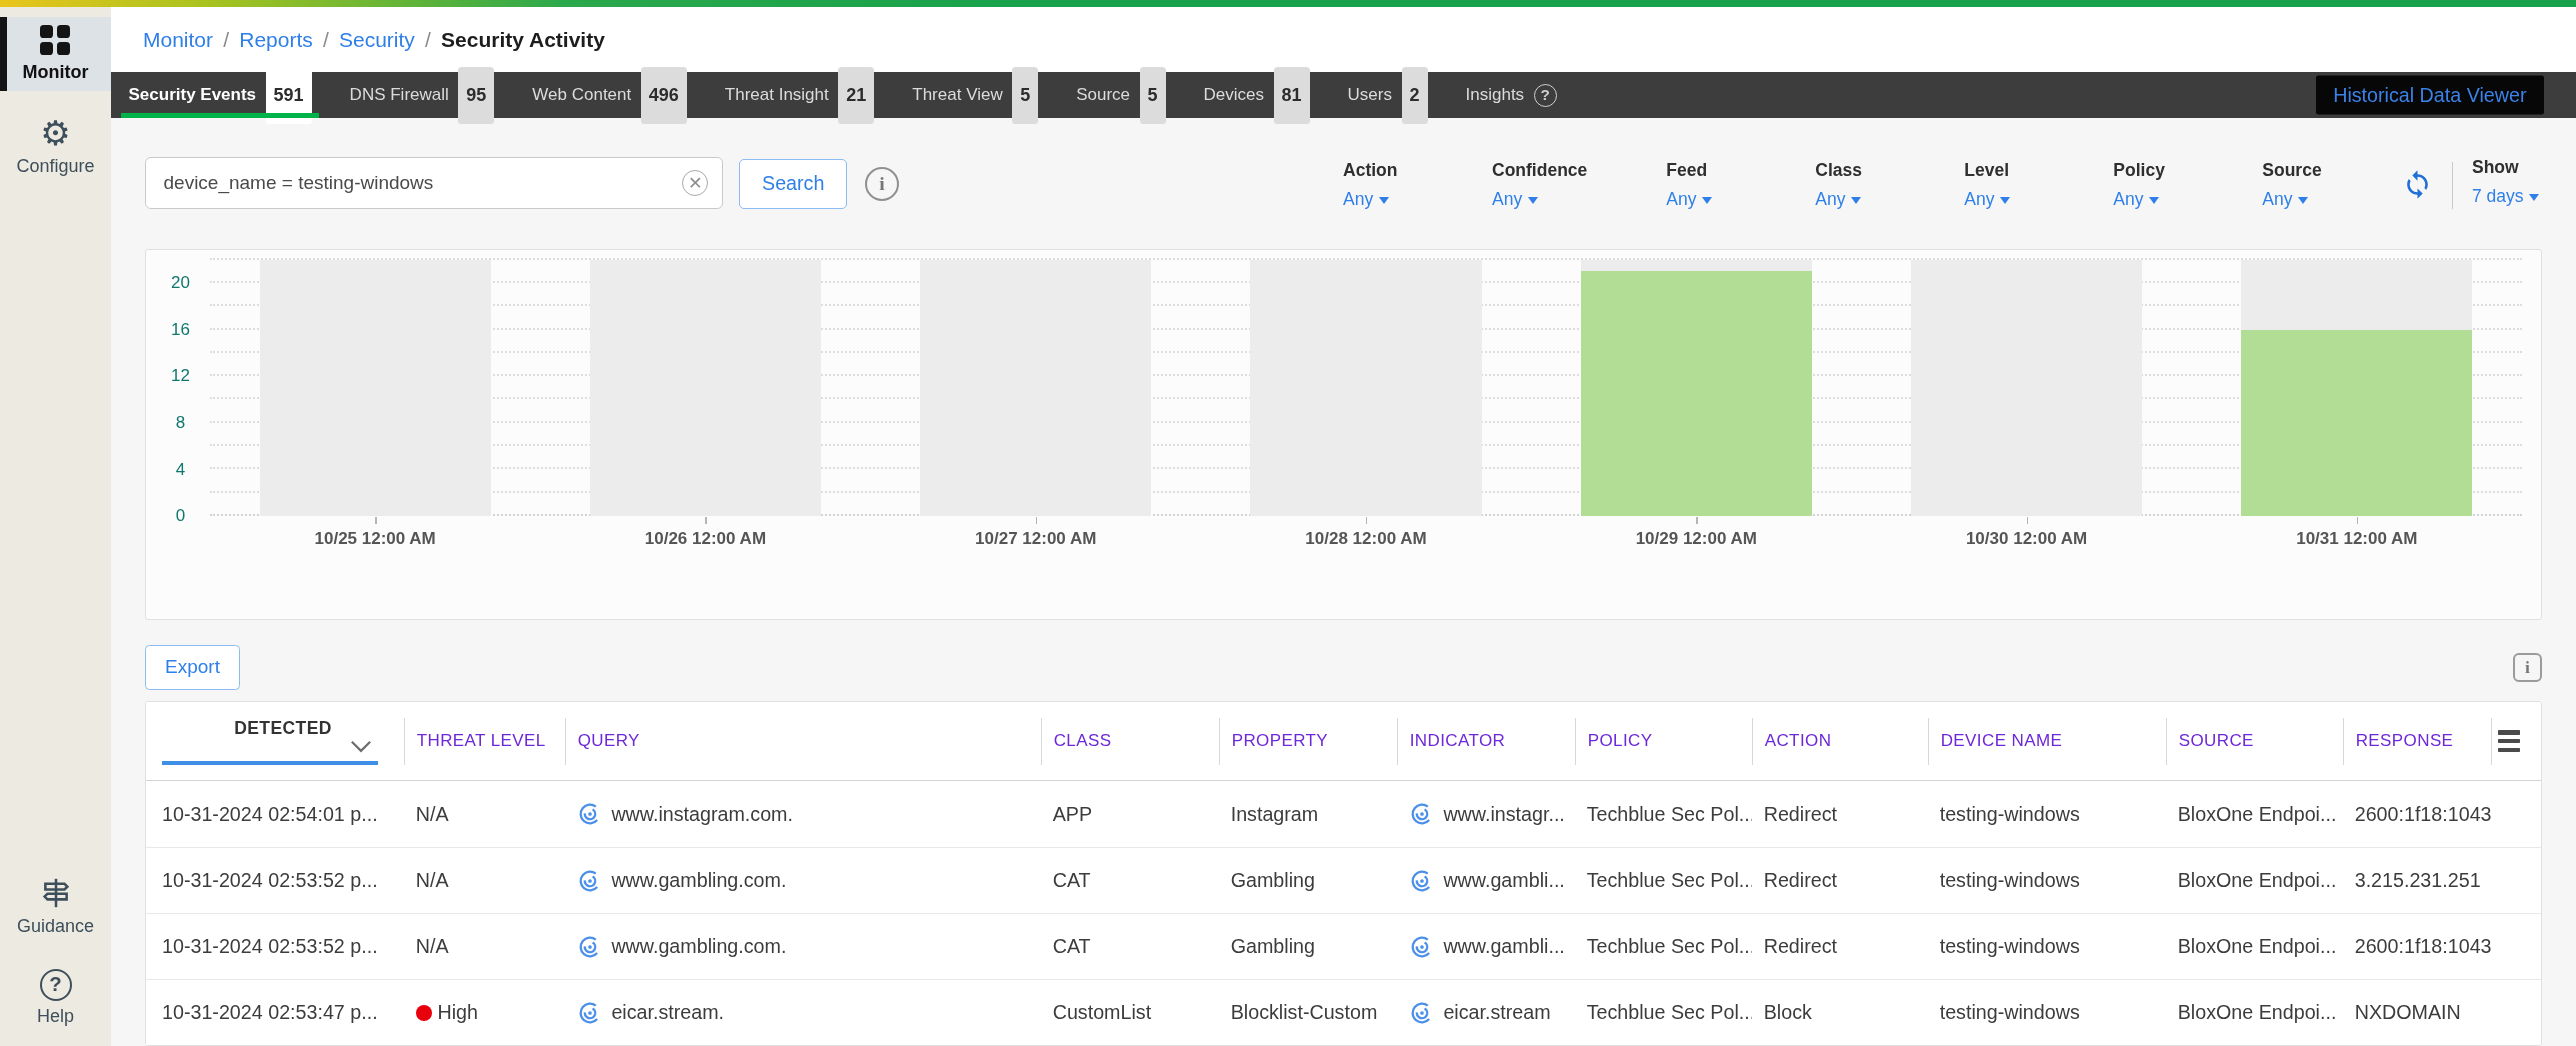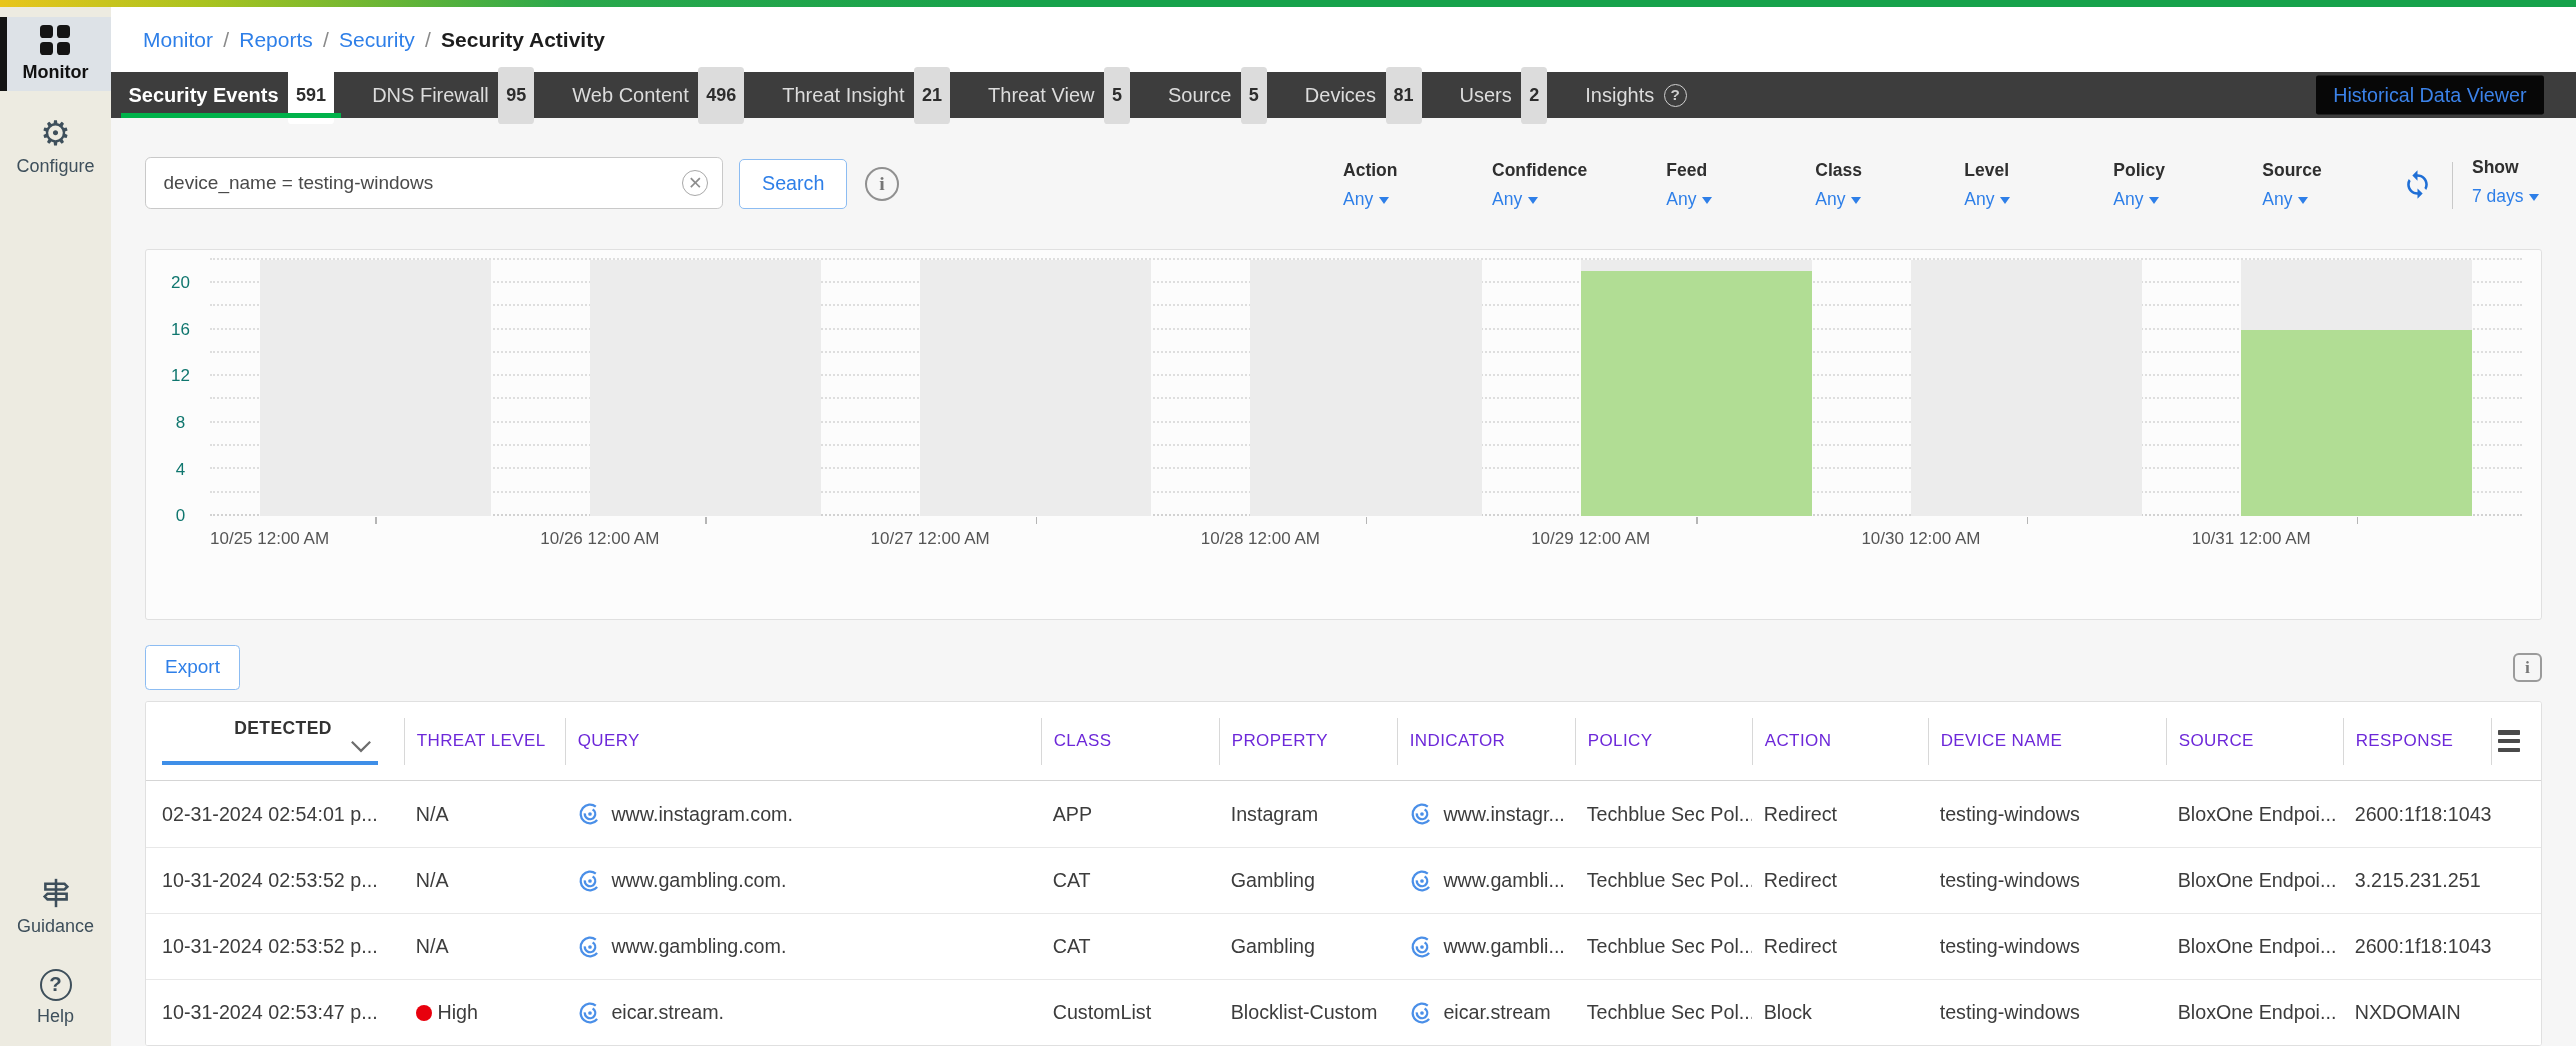--- a/index.html
+++ b/index.html
@@ -29,21 +29,21 @@
   
   .main { flex:1; display:flex; flex-direction:column; min-width:0; }
   .header-row { height:70px; background:#ffffff; display:flex; align-items:center; padding-left:32px; }
   .crumb-link { color:#2e7fe8; font-size:21px; cursor:pointer; }
   .crumb-sep { color:#8a8a8a; font-size:21px; margin:0 10.2px; }
   .crumb-current { color:#1d1d1d; font-size:21px; font-weight:bold; }
 
   
   .tab-bar { height:46px; background:#3d3d3d; display:flex; align-items:stretch; padding-left:17.5px; position:relative; }
   .tab { display:flex; align-items:center; gap:9.5px; margin-right:38px; position:relative; cursor:pointer; }
-  .tab-label { color:#dcdcdc; font-size:20px; white-space:nowrap; }
+  .tab-label { color:#dcdcdc; font-size:17px; white-space:nowrap; }
   .tab.active .tab-label { color:#ffffff; font-weight:bold; }
   .tab.active::after { content:''; position:absolute; left:-7.3px; right:-7.3px; bottom:0; height:5.8px; background:#00b24a; }
   .badge { background:#dcdcdc; color:#2d2d2d; font-size:18px; font-weight:bold; padding:18px 8px; border-radius:3.6px; line-height:1.2; }
   .badge-active { background:#ffffff; }
   .tab-help { width:23px; height:23px; border:1.5px solid #cfcfcf; border-radius:50%; color:#cfcfcf; font-size:15.3px; font-weight:bold; display:flex; align-items:center; justify-content:center; }
   .hdv-button { position:absolute; right:32px; top:50%; transform:translateY(-50%); background:#070707; color:#3b82e8; font-size:19.7px; padding:8px 17.5px; border-radius:2.2px; cursor:pointer; white-space:nowrap; }
 
   
   .content { flex:1; padding:0 34px; min-width:0; }
 
@@ -76,21 +76,21 @@
   .chart-area { position:relative; margin:10.2px 19px 0 64px; height:256px; }
   .gridline { position:absolute; left:0; right:0; height:0; border-top:2.2px dotted #dedede; z-index:1; }
   .gridline-zero { border-top-color:#d2d2d2; }
   .ytick { position:absolute; left:-47px; width:35px; text-align:center; font-size:17px; color:#0f766e; z-index:1; }
   .chart-cols { position:absolute; inset:0; display:flex; z-index:2; }
   .chart-col { flex:1; position:relative; }
   .band { position:absolute; left:15%; width:70%; top:0; bottom:0; background:#ececec; }
   .bar { position:absolute; left:15%; width:70%; bottom:0; background:#b1dd94; cursor:pointer; }
   .xtick { position:absolute; left:50%; bottom:-8.7px; width:1.5px; height:7.3px; background:#b5b5b5; }
   .x-axis { display:flex; margin:13px 19px 0 64px; }
-  .xlabel { flex:1; text-align:left; font-size:17px; color:#555; }
+  .xlabel { flex:1; text-align:center; font-size:17px; color:#555;font-weight:bold; }
 
   
   .export-row { margin-top:25px; display:flex; align-items:center; }
   .export-btn { height:45px; padding:0 19px; background:#fff; border:1.5px solid #8cbcf2; border-radius:4.4px; color:#2e7fe8; font-size:19px; cursor:pointer; font-family:"Liberation Sans", sans-serif; }
   .table-info-icon { margin-left:auto; width:29px; height:29px; border:2.2px solid #9b9b9b; border-radius:5.8px; color:#777; font-family:"Liberation Serif", serif; font-weight:bold; font-size:17.5px; display:flex; align-items:center; justify-content:center; cursor:pointer; }
 
   
   .table-card { margin-top:11.7px; overflow:hidden; }
   .thead { display:flex; height:79px; align-items:center; background:#fff; border-bottom:0.7px solid #d5d5d5; }
   .th { height:47px; display:flex; align-items:center; padding-left:11.7px; font-size:17px; letter-spacing:0.4px; color:#6d28d9; text-transform:uppercase; position:relative; cursor:pointer; white-space:nowrap; overflow:hidden; }
@@ -393,21 +393,21 @@
               <span class="menu-icon">
                 <span></span>
                 <span></span>
                 <span></span>
               </span>
             </div>
           </div>
         <div class="tbody" id="tbody">
             <div class="tr">
               <div class="td col col-0 td-first">
-                <span>02-31-2024 02:54:01 p...</span>
+                <span>10-31-2024 02:54:01 p...</span>
               </div>
               <div class="td col col-1">
                 <span>N/A</span>
               </div>
               <div class="td col col-2">
                 <span class="dossier">
                   <svg width="26" height="26" viewBox="0 0 24 24" fill="none" stroke="#4a8fe8" stroke-width="2.1">
                     <circle cx="12" cy="12" r="8.6" stroke-dasharray="40 14" transform="rotate(40 12 12)"></circle>
                     <circle cx="12" cy="12" r="4.8" stroke-dasharray="20 10" transform="rotate(-60 12 12)"></circle>
                     <circle cx="12" cy="12" r="1.7" fill="#4a8fe8" stroke="none"></circle>

